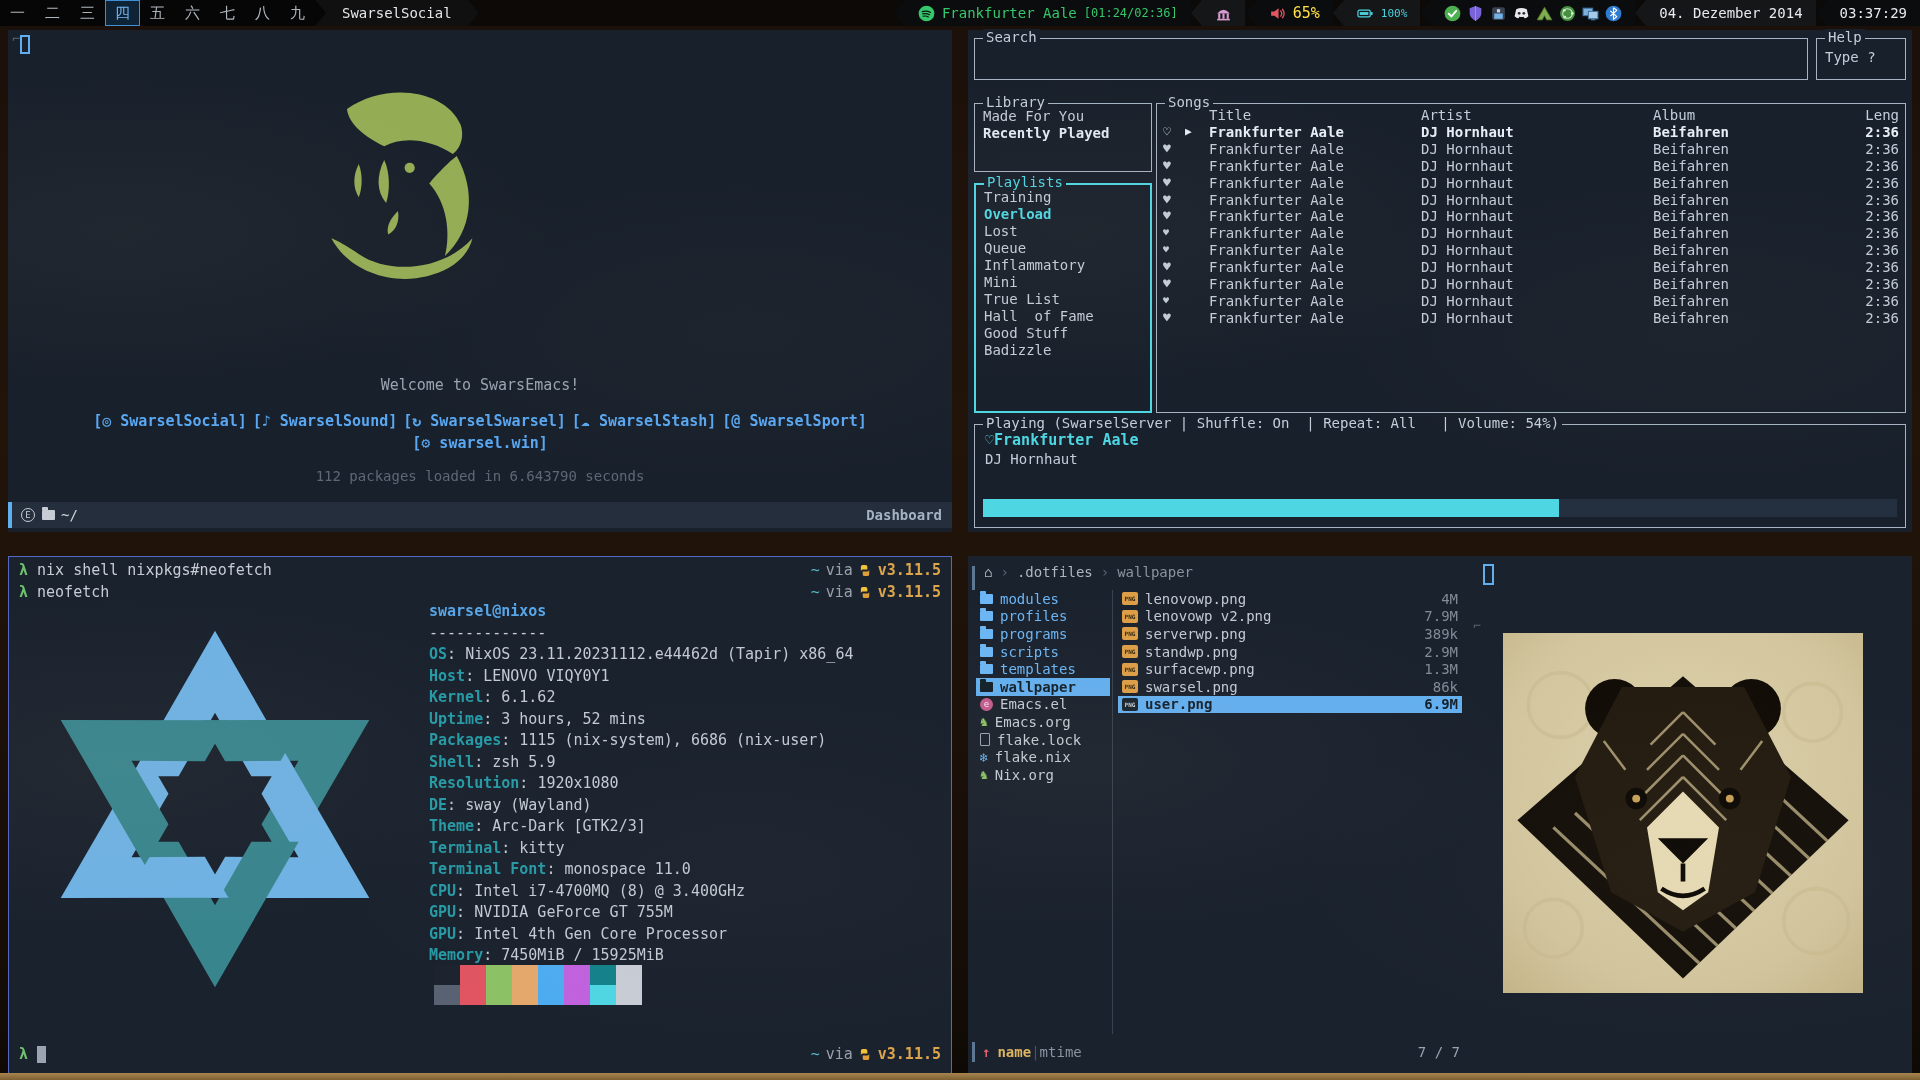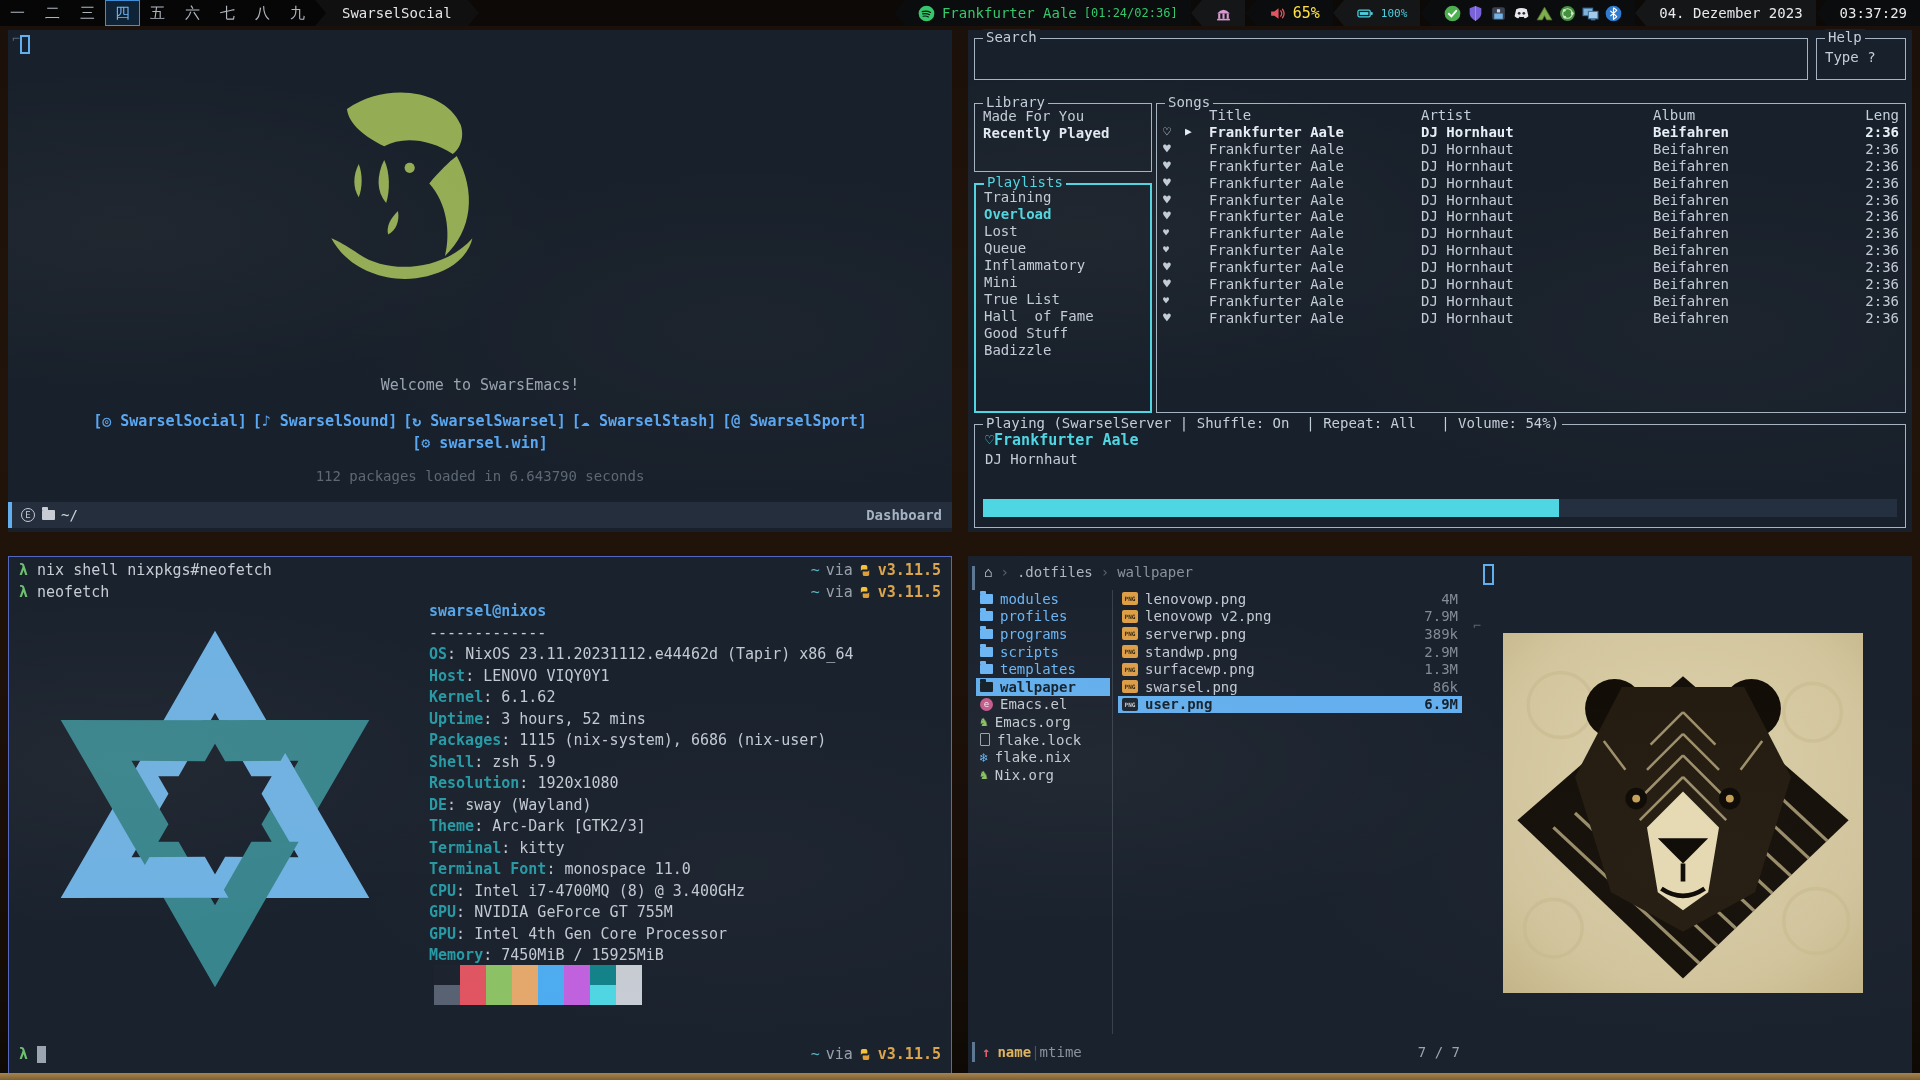--- a/index.html
+++ b/index.html
@@ -246,21 +246,21 @@
           <rect x="1" y="3" width="9" height="7" fill="#7fb2d9" stroke="#3f74a0"></rect>
           <rect x="6" y="6" width="9" height="7" fill="#a6cbe8" stroke="#3f74a0"></rect>
           <rect x="8.5" y="13" width="4" height="1.5" fill="#3f74a0"></rect>
         </svg>
       <svg class="ticon" viewBox="0 0 16 16">
           <circle cx="8" cy="8" r="7.4" fill="#2f7bd0"></circle>
           <path d="M8 2.5 L11 5 L8 8 L11 11 L8 13.5 V2.5 M5 5.5 L11 11 M5 10.5 L11 5" stroke="#fff" stroke-width="1.1" fill="none" stroke-linejoin="round"></path>
         </svg>
     </div>
     <span class="psep pB"></span>
-    <div class="seg sB white"><span>04. Dezember 2023</span></div>
+    <div class="seg sB white"><span>04. Dezember 2014</span></div>
     <span class="psep pA"></span>
     <div class="seg sA white"><span>03:37:29</span></div>
   </div>
 </div>
 
 <div class="window" id="emacs-win">
   <span class="corner-mark" style="left:4px;top:1px;">⌐</span>
   <span class="cursor-box" style="left:12px;top:5px;"></span>
 
   <svg class="emacs-logo" viewBox="0 0 100 120">

